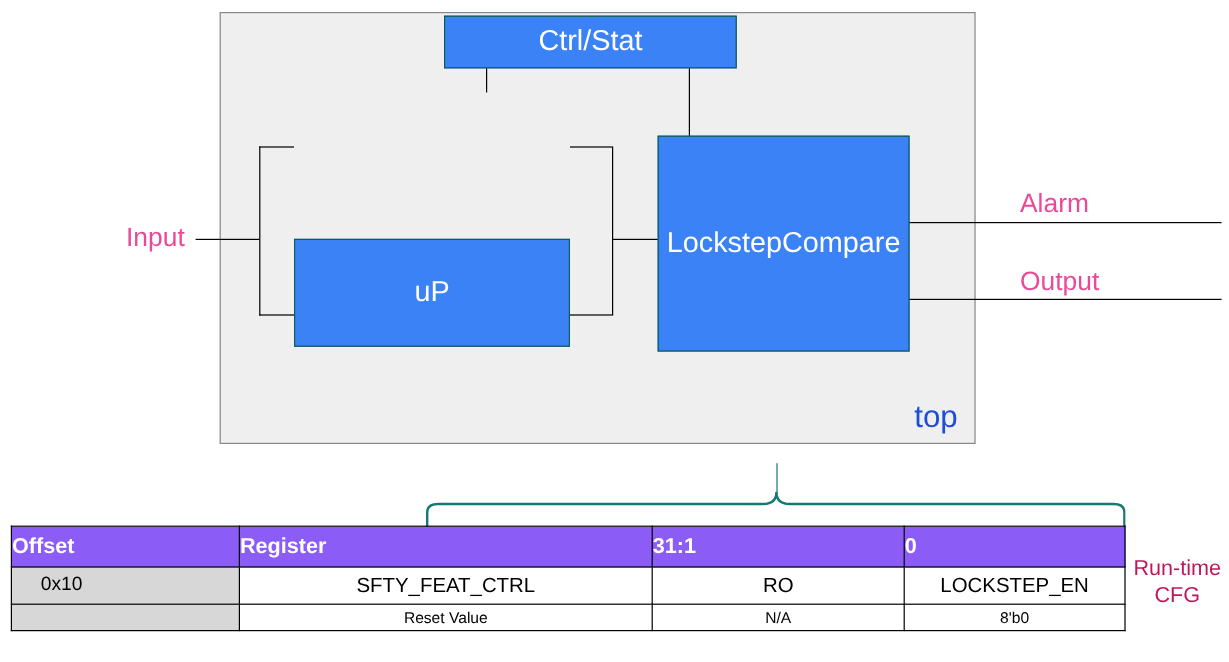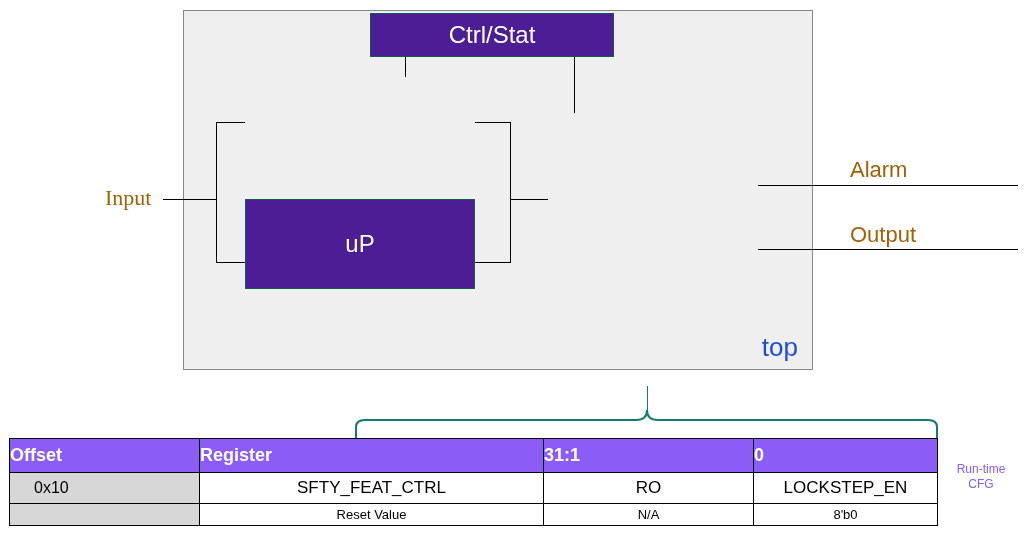--- a/index.html
+++ b/index.html
@@ -28,21 +28,21 @@
   }
   .top-label {
     position: absolute;
     right: 14px;
     bottom: 6px;
     font-size: 26px;
     color: #1d4ed8;
   }
   .block {
     position: absolute;
-    background: #4c1d95;
+    background: #3b82f6;
     color: #fff;
     display: flex;
     align-items: center;
     justify-content: center;
     text-align: center;
     font-size: 24px;
     border: 1px solid #0e5a54;
   }
   .ctrlstat {
     left: 370px; top: 13px;
@@ -61,21 +61,21 @@
     width: 210px; height: 180px;
     line-height: 1.25;
   }
   .wire { position: absolute; background: #000; }
   .hwire { height: 1px; }
   .vwire { width: 1px; }
 
   .ext-label {
     position: absolute;
     font-size: 22px;
-    color: #a16207;
+    color: #ec4899;
   }
 
   
   .reg-table {
     position: absolute;
     left: 9px;
     top: 438px;
     border-collapse: collapse;
     width: 928px;
     table-layout: fixed;
@@ -130,44 +130,49 @@
     top: 386px;
     width: 1px;
     height: 26px;
     background: #157a72;
   }
 
   .runtime-label {
     position: absolute;
     left: 944px;
     top: 462px;
-    font-size: 12px;
-    color: #8b5cf6;
+    font-size: 18px;
+    color: #be185d;
     text-align: center;
     width: 74px;
     line-height: 1.25;
   }
 </style>
 </head>
 <body>
 
 <div class="canvas">
 
   <div class="top-module">
     <div class="top-label">top</div>
   </div>
 
   <div class="block ctrlstat">
     <span>Ctrl/Stat</span>
   </div>
   <div class="block up">
     <span>uP</span>
   </div>
-
-  <div class="ext-label" style="left:105px; top:185px;font-family:Liberation Serif, serif;">Input</div>
+  <div class="block lockstep">
+    <span>Lockstep</span>
+      <br>
+    <span>Compare</span>
+  </div>
+
+  <div class="ext-label" style="left:105px; top:185px;">Input</div>
   <div class="ext-label" style="left:850px; top:157px;">Alarm</div>
   <div class="ext-label" style="left:850px; top:222px;">Output</div>
 
   <div class="wire hwire" style="left:163px; top:199px; width:53px;"></div>
 
   <div class="wire vwire" style="left:216px; top:122px; height:141px;"></div>
 
   <div class="wire hwire" style="left:216px; top:122px; width:29px;"></div>
 
   <div class="wire hwire" style="left:216px; top:262px; width:29px;"></div>

